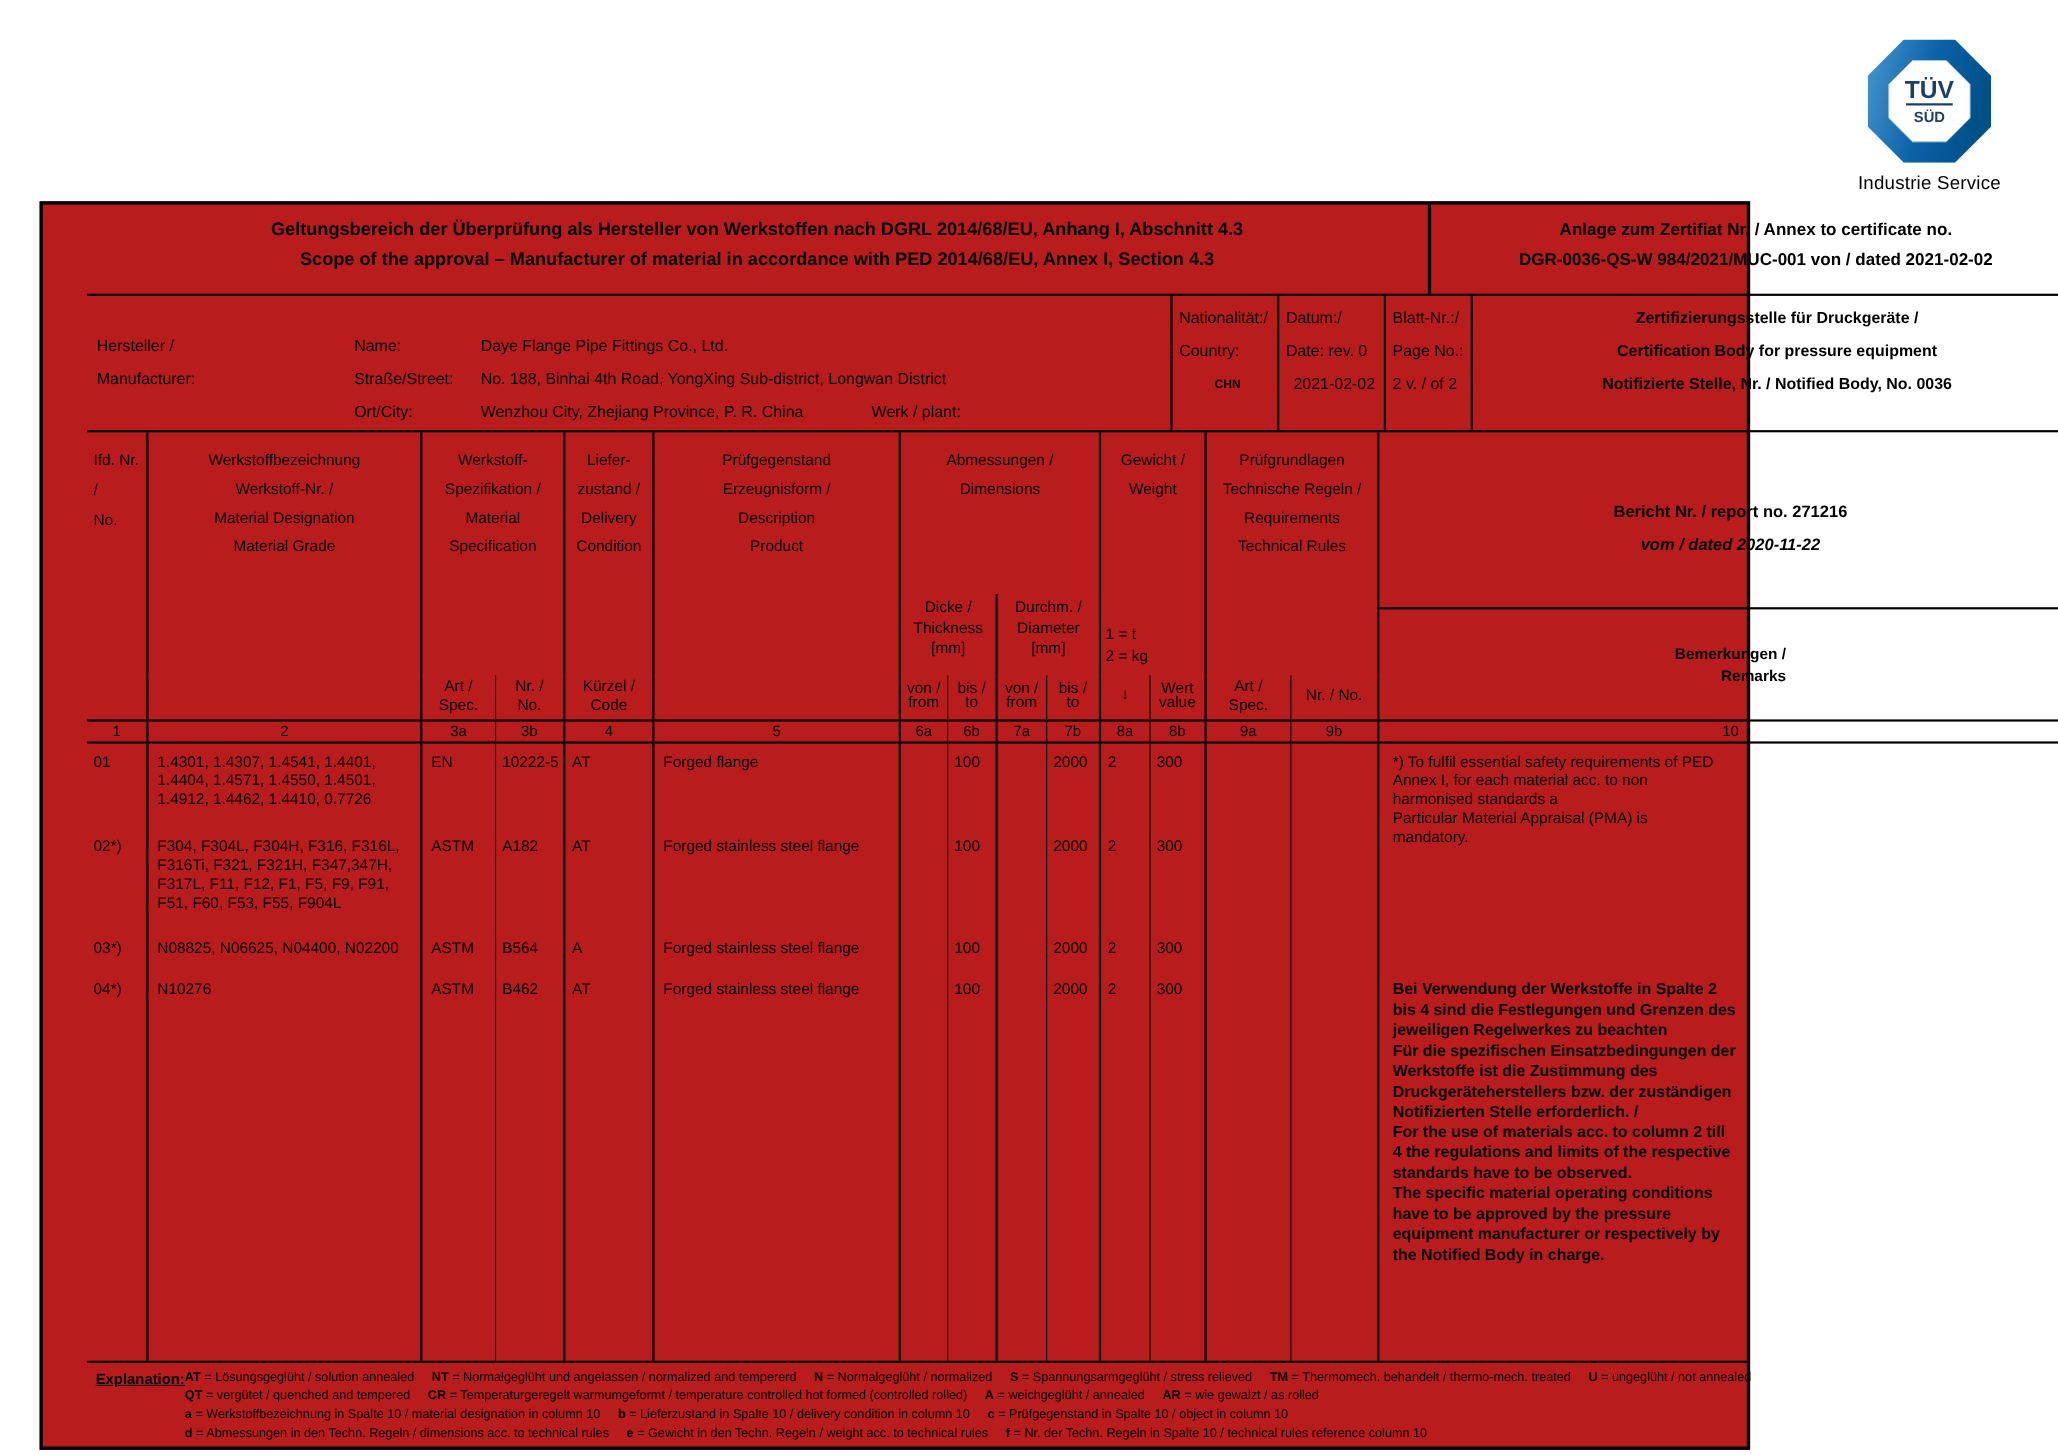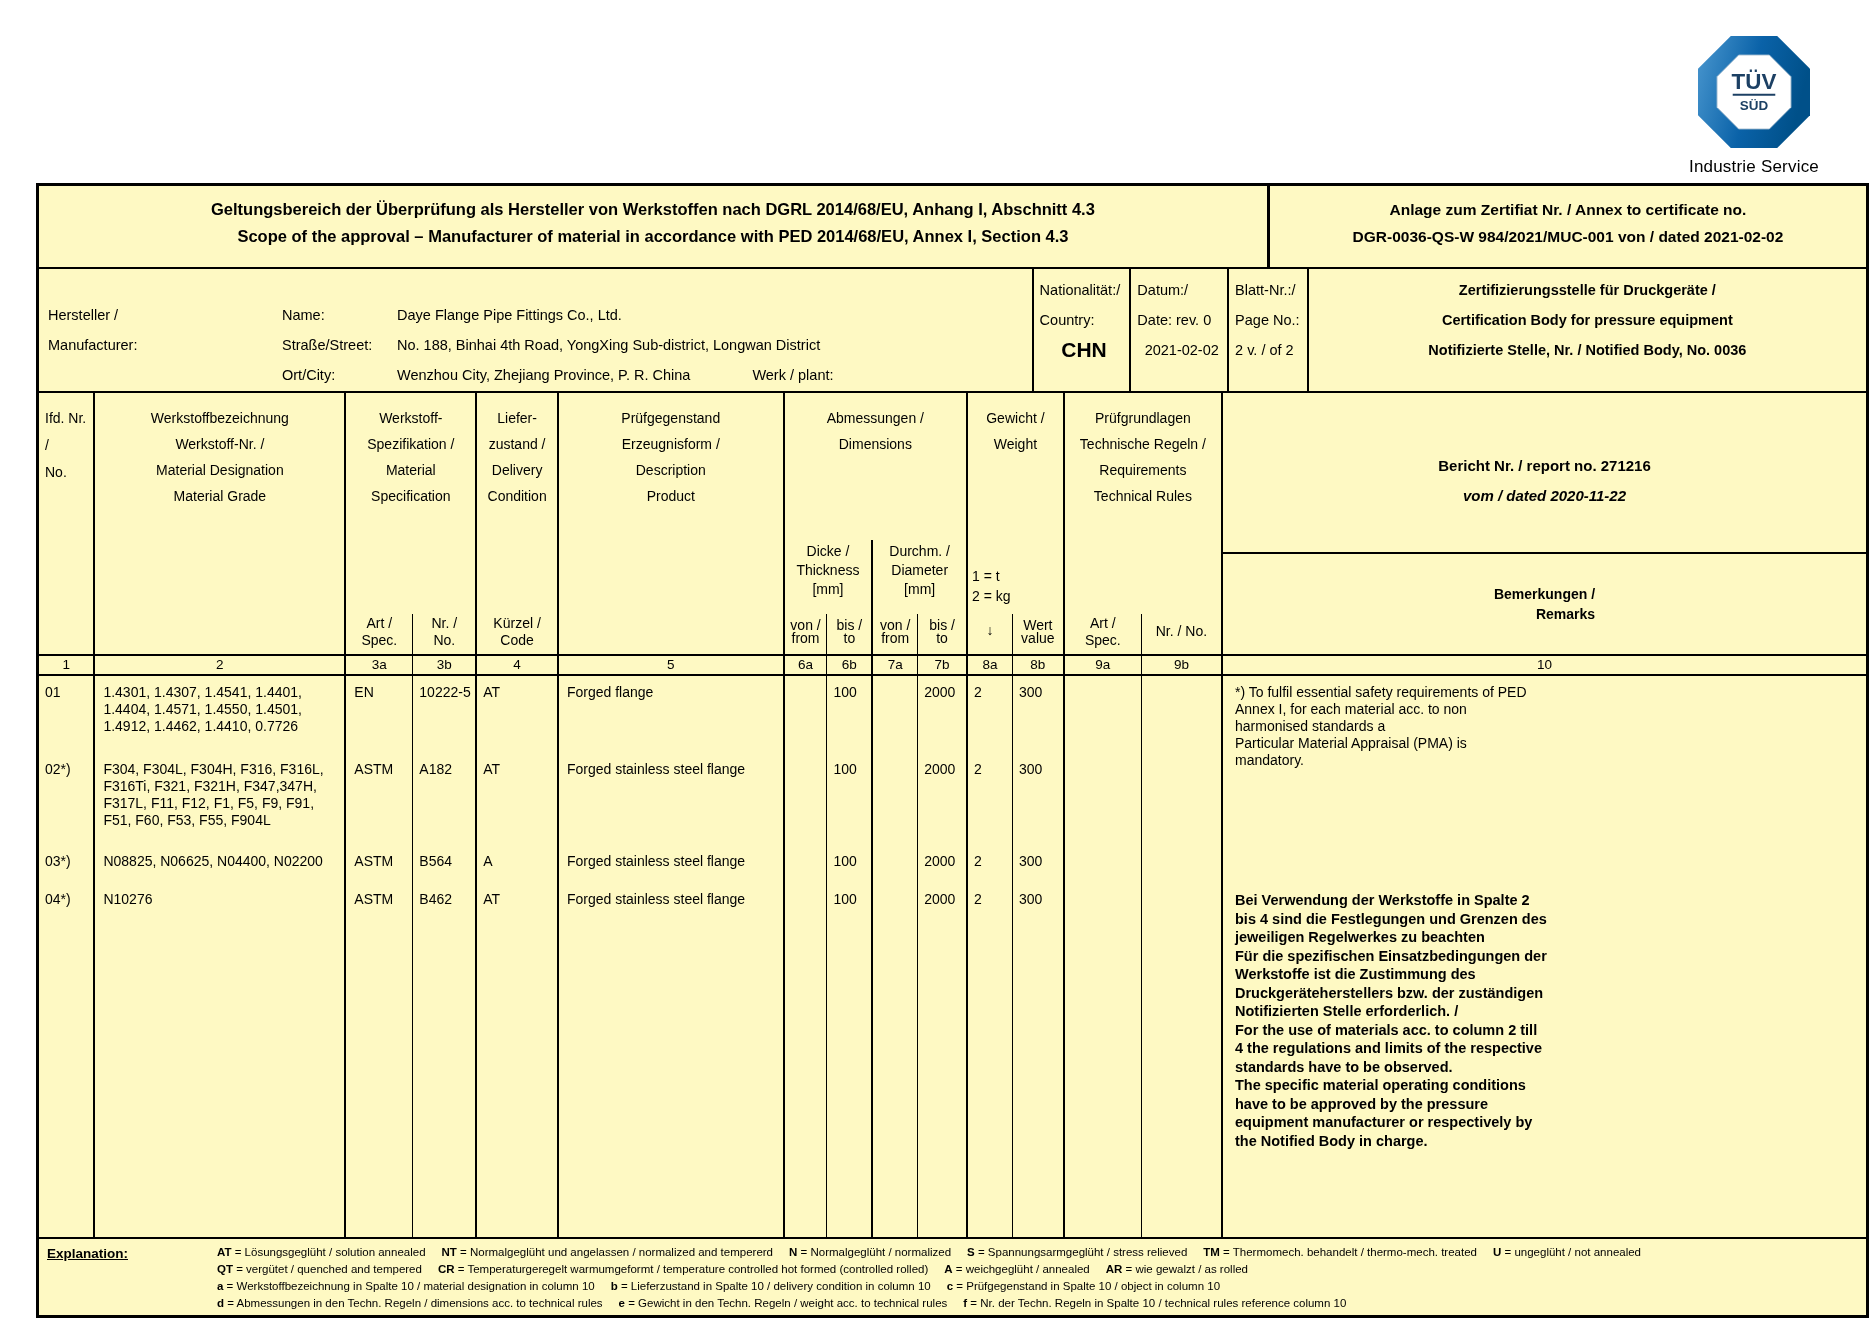--- a/index.html
+++ b/index.html
@@ -5,40 +5,40 @@
   html,body{margin:0;padding:0;background:#fff;}
   .page{position:relative;width:1871px;height:1323px;background:#fff;
         font-family:"Liberation Sans",sans-serif;color:#000;overflow:hidden;}
 
   
   .logo{position:absolute;left:1678px;top:36px;width:152px;text-align:center;}
   .logo svg{display:block;margin:0 auto;}
   .logo-caption{margin-top:9px;font-size:17px;color:#000000;letter-spacing:.2px;}
 
   
-  .doc{position:absolute;left:36px;top:183px;width:1833px;border:3px solid #000;box-sizing:border-box;background:#fef9c3;}
+  .doc{position:absolute;left:36px;top:183px;width:1555px;border:3px solid #000;box-sizing:border-box;background:#b91c1c;padding-left:40px;}
   table{border-collapse:collapse;table-layout:fixed;width:100%;}
   td{vertical-align:top;box-sizing:border-box;overflow:hidden;}
   .ml{white-space:pre-line;}
 
   
   .t-title td{height:82px;font-weight:bold;text-align:center;padding-top:10px;border-bottom:2px solid #000;}
   .t-title .lt{font-size:16.5px;line-height:27px;}
   .t-title .rt{font-size:15.5px;line-height:27px;border-left:3px solid #000;}
 
   
   .t-mfr td{height:90px;font-size:14.5px;line-height:30px;border-bottom:2px solid #000;padding-top:6px;}
   .t-mfr td+td{border-left:2px solid #000;}
   .mfr-grid{display:flex;margin-top:25px;}
   .mfr-a{width:234px;padding-left:8px;}
   .mfr-b{width:115px;}
   .mfr-c{flex:1;}
   .plant{display:inline-block;margin-left:62px;}
   .small-cell{padding-left:6px;}
-  .chn{font-weight:bold;text-align:center;font-size:21px;}
+  .chn{font-weight:bold;text-align:center;font-size:11px;}
   .ctr{text-align:center;}
   .cert-cell{font-weight:bold;text-align:center;font-size:15.5px;line-height:30px;padding-top:8px;}
 
   
   .t-main td{border-left:1px solid #000;font-size:14px;}
   .t-main td.nl{border-left:none;}
   .t-main td.gl{border-left:2px solid #000;}
   .gh{text-align:center;line-height:26px;padding-top:12px;font-size:14px;}
   .hc1{text-align:left;padding-left:6px;padding-top:12px;line-height:27px;font-size:14px;}
   .sub2{text-align:center;font-size:13.5px;line-height:19px;padding-top:2px;}

